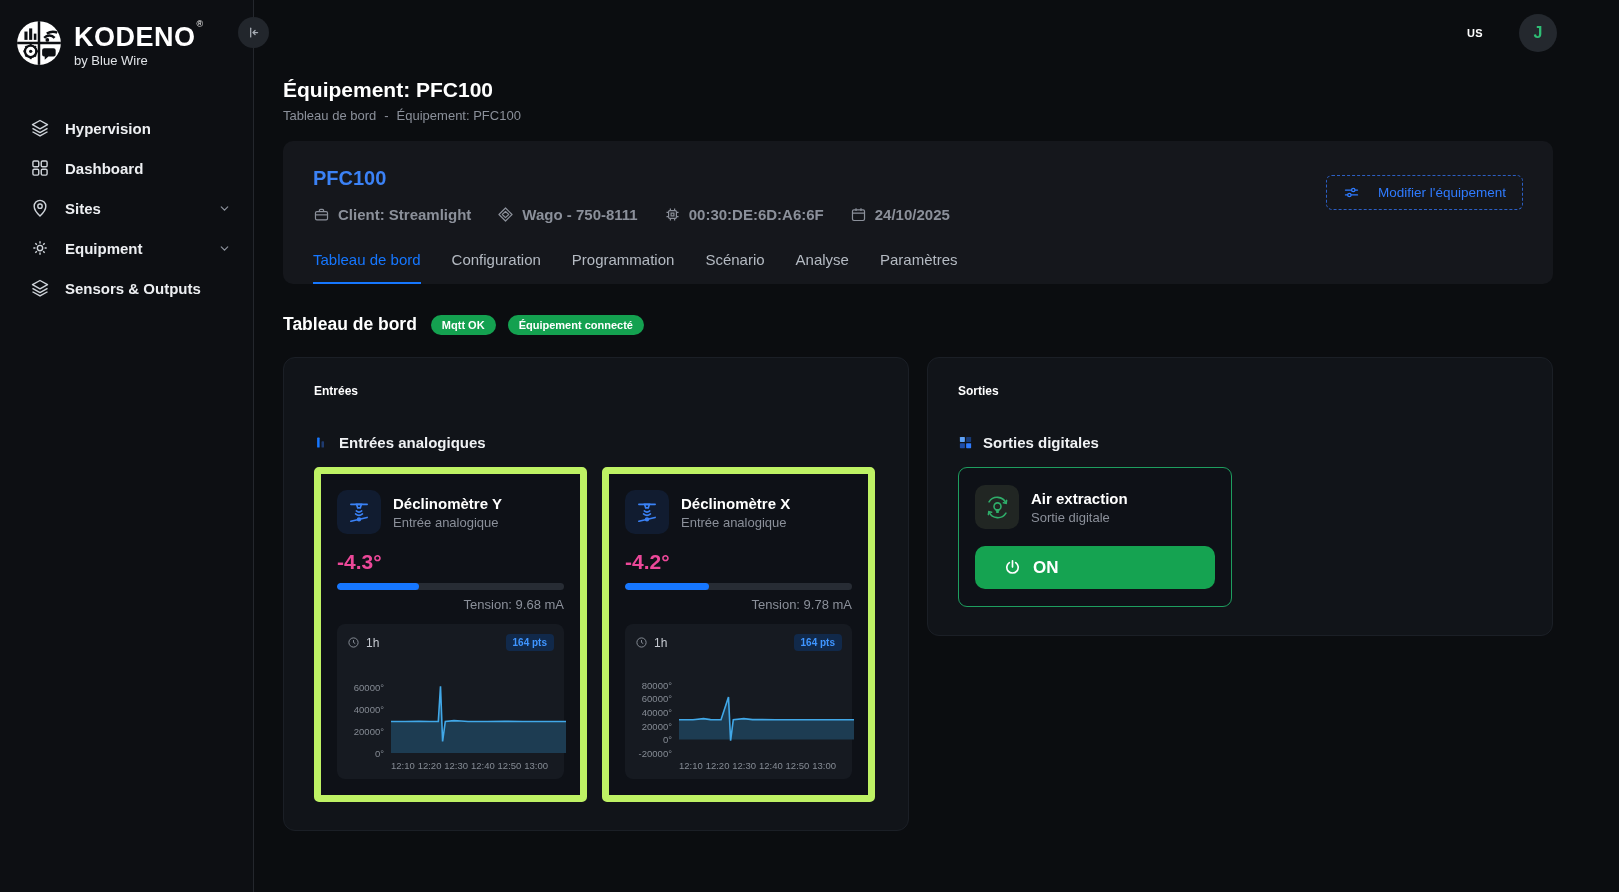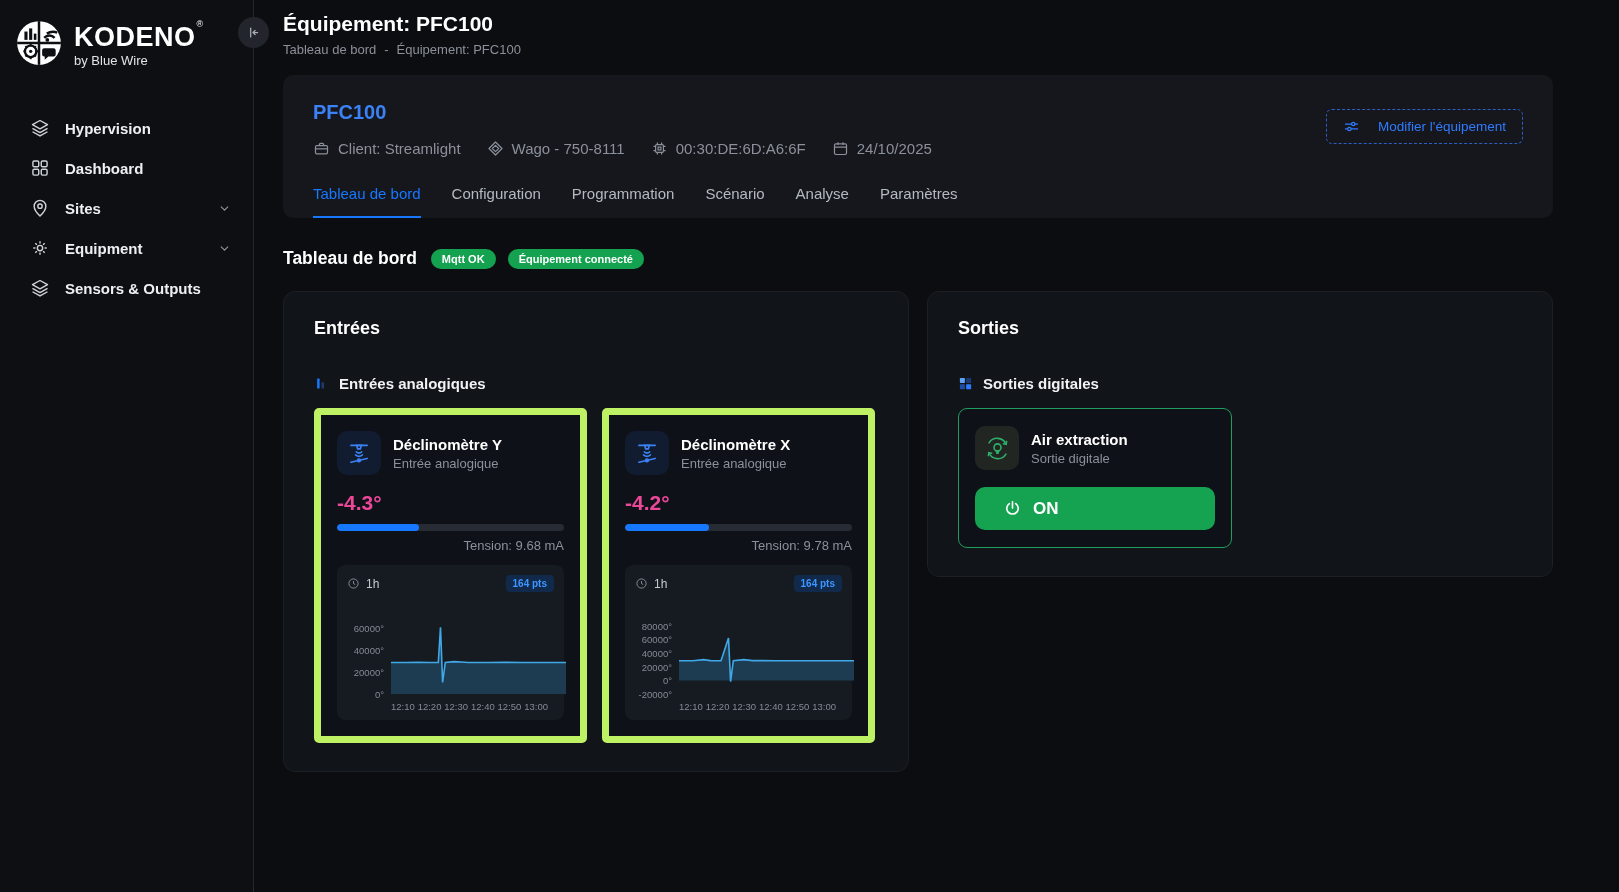--- a/index.html
+++ b/index.html
@@ -37,34 +37,34 @@
 
   .content { padding:12px 66px 0 29px; }
   .page-title { font-size:21px; font-weight:700; color:#ffffff; }
   .breadcrumb { display:flex; gap:8px; font-size:13px; color:#8b909a; margin-top:6px; }
   .breadcrumb .bc-link { cursor:pointer; }
 
   .equip-card { margin-top:18px; background:#15171c; border-radius:10px; padding:26px 30px 0; }
   .equip-head { display:flex; justify-content:space-between; align-items:flex-start; }
   .equip-name { font-size:20px; font-weight:700; color:#3b82f6; }
   .meta { display:flex; gap:26px; align-items:center; margin-top:16px; color:#8b909a; font-size:15px; }
-  .meta-item { display:flex; gap:8px; align-items:center; }
+  .meta-item { display:flex; gap:8px; align-items:center;font-weight:bold; }
   .edit-btn { display:flex; gap:18px; align-items:center; background:transparent; border:1px dashed #2c5fc4; color:#2f7bff;
     font-size:13.5px; font-family:inherit; padding:8px 16px; border-radius:6px; margin-top:8px; cursor:pointer; }
   .tabs { display:flex; gap:31px; margin-top:28px; }
   .tab { font-size:15px; color:#b4bac2; padding-bottom:14px; border-bottom:2px solid transparent; cursor:pointer; }
   .tab.active { color:#1677ff; border-bottom-color:#1677ff; }
 
   .dash-head { display:flex; align-items:center; gap:12px; margin-top:30px; }
   .dash-title { font-size:17.5px; font-weight:700; color:#ffffff; margin-right:2px; }
   .badge { background:#14a150; color:#ffffff; font-size:11px; font-weight:700; padding:4px 11px; border-radius:11px; }
 
   .panels { display:flex; gap:18px; margin-top:22px; align-items:flex-start; }
   .panel { flex:1; background:#111419; border:1px solid #1b1f26; border-radius:12px; padding:26px 30px 28px; }
-  .panel-title { font-size:18px; font-weight:700; color:#ffffff; }
+  .panel-title { font-size:12px; font-weight:700; color:#ffffff; }
   .subsection { display:flex; gap:10px; align-items:center; color:#f0f2f4; font-size:15px; font-weight:600; margin-top:36px; margin-bottom:16px; }
 
   .cards { display:flex; gap:15px; }
   .sensor-card { width:273px; border:7px solid #bef264; border-radius:5px; background:#0e1117; padding:16px; }
   .card-head { display:flex; gap:12px; align-items:center; }
   .card-icon { width:44px; height:44px; border-radius:10px; background:#111c30; display:flex; align-items:center; justify-content:center; flex:none; }
   .card-icon.green-bg { background:#212623; }
   .card-title { font-size:15px; font-weight:700; color:#ffffff; }
   .card-sub { font-size:13px; color:#8b909a; margin-top:3px; }
   .value { font-size:21px; font-weight:700; color:#ec4899; margin-top:16px; }
@@ -184,20 +184,26 @@
 
   <button class="collapse-btn">
     <svg width="15" height="15" viewBox="0 0 24 24" fill="none" stroke="#a7adb5" stroke-width="2" stroke-linecap="round" stroke-linejoin="round">
       <line x1="7.5" y1="5" x2="7.5" y2="19"></line>
         <line x1="18.5" y1="12" x2="11.5" y2="12"></line>
         <path d="M14.5 8.8 L11.3 12 L14.5 15.2"></path>
     </svg>
   </button>
 
   <div class="main">
+    <header class="topbar">
+      <span class="locale">US</span>
+      <div class="avatar">
+        <span>J</span>
+      </div>
+    </header>
 
     <div class="content">
       <div class="page-title">Équipement: PFC100</div>
       <div class="breadcrumb">
         <span class="bc-link">Tableau de bord</span>
         <span>-</span>
         <span>Équipement: PFC100</span>
       </div>
 
       <section class="equip-card">

